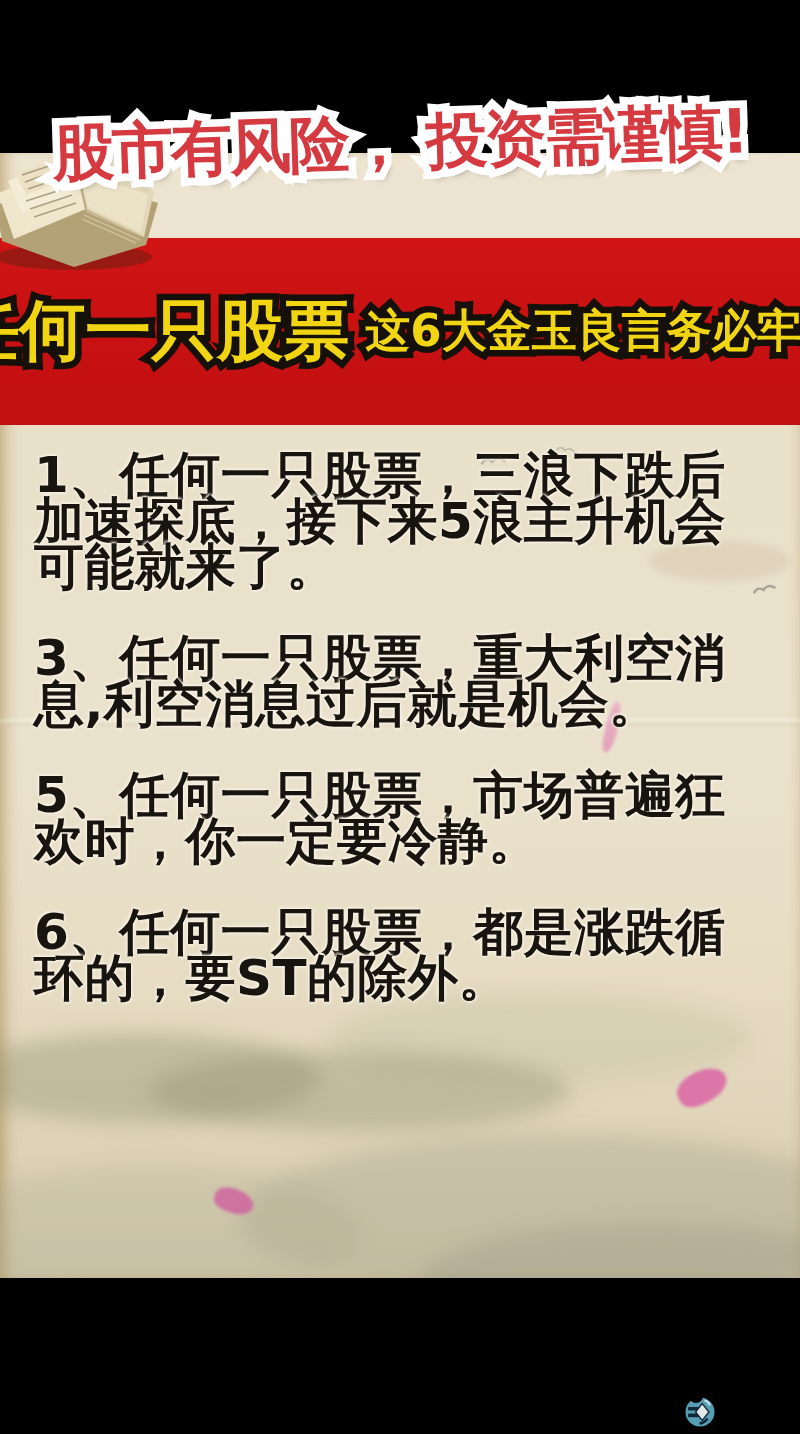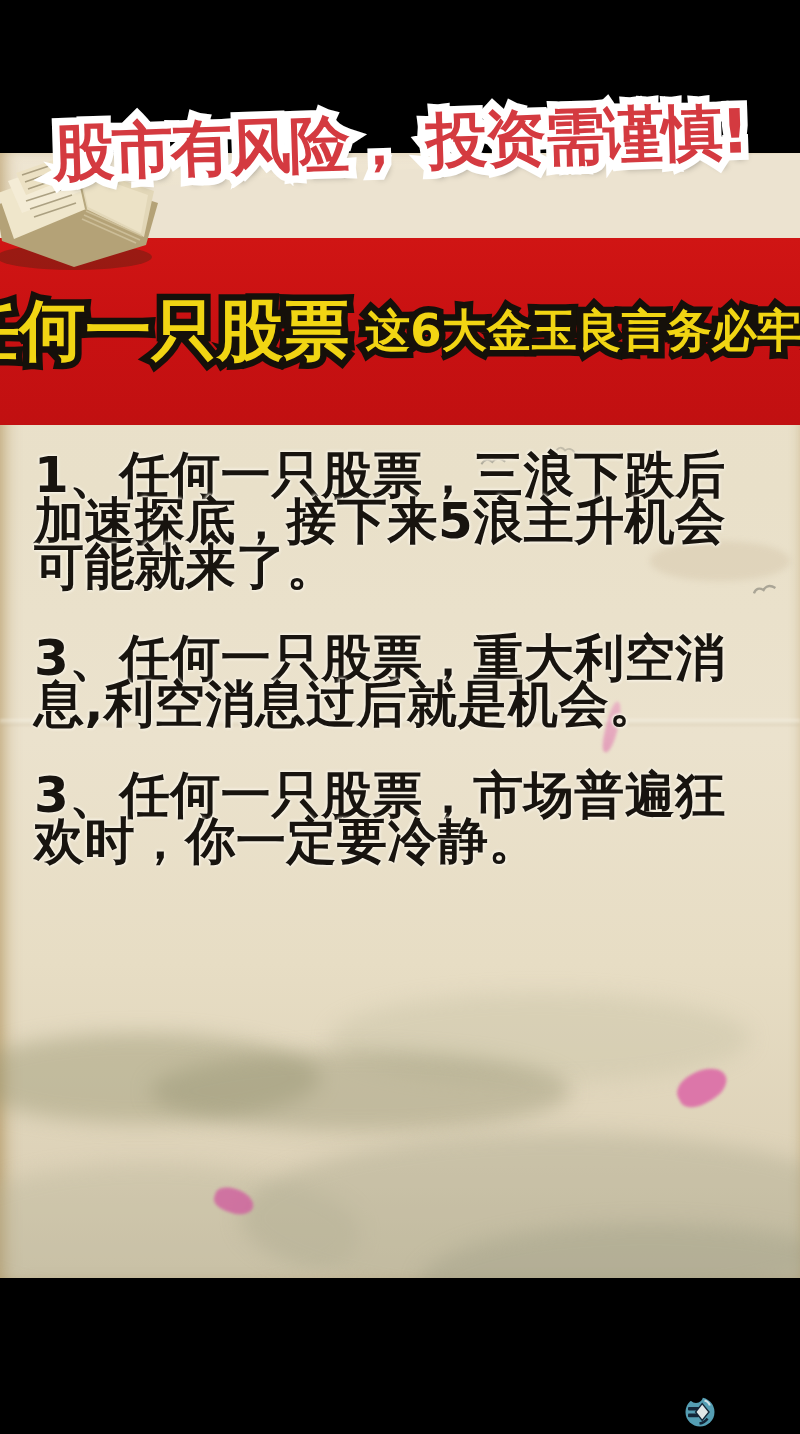--- a/index.html
+++ b/index.html
@@ -176,21 +176,22 @@
         <path d="M94 62 L150 87" fill="none"></path>
         <path d="M92 66 L148 91" fill="none"></path>
         <path d="M90 70 L144 94" fill="none"></path>
       </g>
     </svg>
   </div>
 
   <div class="rules">
       <div class="rule">1、任何一只股票，三浪下跌后加速探底，接下来5浪主升机会可能就来了。</div>
       <div class="rule">3、任何一只股票，重大利空消息,利空消息过后就是机会。</div>
-      <div class="rule">3、任何一只股票，市场普遍狂欢时，你一定要冷静。</div>
+      <div class="rule">5、任何一只股票，市场普遍狂欢时，你一定要冷静。</div>
+      <div class="rule">6、任何一只股票，都是涨跌循环的，要ST的除外。</div>
     </div>
 
   <div class="bottom-bar">
     <div class="watermark">
       <svg width="32" height="32" viewBox="0 0 32 32">
         <circle cx="16" cy="16" r="14.5" fill="#5aa7bd"></circle>
         <circle cx="12" cy="0" r="7" fill="#000000"></circle>
         <rect x="4" y="11" width="12" height="3.6" rx="1" fill="#16293b"></rect>
         <rect x="4" y="17.6" width="11" height="3.6" rx="1" fill="#16293b"></rect>
         <path d="M23.5 22.5 A11.5 11.5 0 0 1 15.5 27.5" stroke="#16293b" stroke-width="2.6" fill="none"></path>

